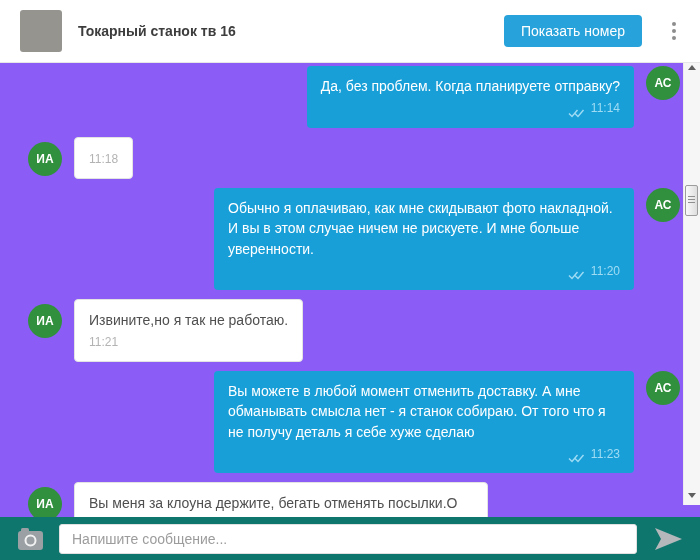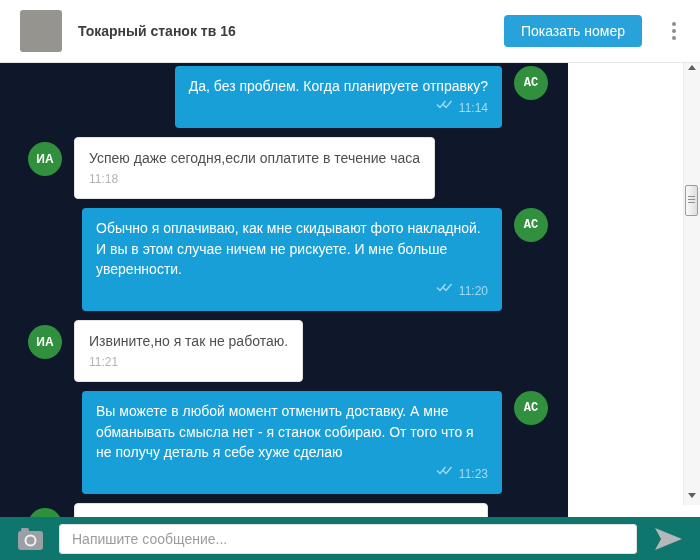--- a/index.html
+++ b/index.html
@@ -29,34 +29,34 @@
     background-size:13px 17px,13px 17px,21px 11px,42px 11px;}
   .item-info{margin-left:16px;flex:1;min-width:0;}
   .item-title{font-size:14px;font-weight:bold;color:#3d3d3d;line-height:1.2;}
   .item-price{font-size:14px;color:#3d3d3d;margin-top:4px;}
   .show-phone{background:var(--accent);color:#fff;border:none;border-radius:4px;
     font-size:14px;font-family:inherit;padding:8px 17px;cursor:pointer;margin-right:24px;}
   .kebab{display:flex;flex-direction:column;align-items:center;gap:3px;width:16px;cursor:pointer;padding:2px 0;}
   .kebab i{width:4px;height:4px;border-radius:50%;background:#8d8d8d;}
 
   
-  .chat{position:absolute;top:57px;left:0;width:568px;height:460px;overflow:hidden;background:#0f172a;}
+  .chat{position:absolute;top:57px;left:0;width:700px;height:460px;overflow:hidden;background:#8b5cf6;}
   .messages{padding:9px 20px 0 28px;}
   .msg-row{display:flex;align-items:flex-start;margin-bottom:9px;}
   .msg-row.right{justify-content:flex-end;}
   .avatar{width:34px;height:34px;border-radius:50%;background:var(--green);color:#fff;
     font-size:12px;font-weight:bold;display:flex;align-items:center;justify-content:center;flex:none;}
   .msg-row.left .avatar{margin-right:12px;margin-top:5px;}
-  .msg-row.right .avatar{margin-left:12px;font-family:Liberation Mono, monospace;}
+  .msg-row.right .avatar{margin-left:12px;}
   .bubble{max-width:420px;border-radius:4px;padding:10px 14px;font-size:14px;line-height:1.45;}
   .bubble.left{background:#fff;border:1px solid #e3e3e3;color:#4f4f4f;max-width:414px;}
   .bubble.right{background:var(--blue);color:#fff;}
   .meta-left{font-size:12px;color:#b3b3b3;margin-top:3px;}
   .meta-right{font-size:12px;color:var(--receipt);margin-top:4px;display:flex;
-    justify-content:flex-end;align-items:flex-start;gap:6px;}
+    justify-content:flex-end;align-items:flex-end;gap:6px;}
   .checks{color:var(--receipt);display:inline-flex;align-items:center;}
 
   
   .scrollbar{position:absolute;top:57px;right:0;width:17px;height:448px;background:#f6f6f6;
     border-left:1px solid #ececec;z-index:4;}
   .sb-btn{position:absolute;left:0;width:16px;height:16px;display:flex;align-items:center;justify-content:center;cursor:pointer;}
   .sb-btn.up{top:2px;}
   .sb-btn.down{bottom:2px;}
   .tri-up{width:0;height:0;border-left:4px solid transparent;border-right:4px solid transparent;border-bottom:5px solid #5f5f5f;}
   .tri-down{width:0;height:0;border-left:4px solid transparent;border-right:4px solid transparent;border-top:5px solid #5f5f5f;}
@@ -105,21 +105,20 @@
                 </svg>
               </span>
               <span>11:14</span>
             </div>
           </div>
           <div class="avatar">АС</div>
         </div>
         <div class="msg-row left">
           <div class="avatar">ИА</div>
           <div class="bubble left">
-            <div class="msg-text">Успею даже сегодня,если оплатите в течение часа</div>
             <div class="meta-left"><span>11:18</span></div>
           </div>
         </div>
         <div class="msg-row right">
           <div class="bubble right">
             <div class="msg-text">Обычно я оплачиваю, как мне скидывают фото накладной. И вы в этом случае ничем не рискуете. И мне больше уверенности.</div>
             <div class="meta-right">
               <span class="checks">
                 <svg width="17" height="9" viewBox="0 0 17 9">
                   <path d="M1 4.5 4 7.5 9.5 1" fill="none" stroke="currentColor" stroke-width="1.4"></path>

